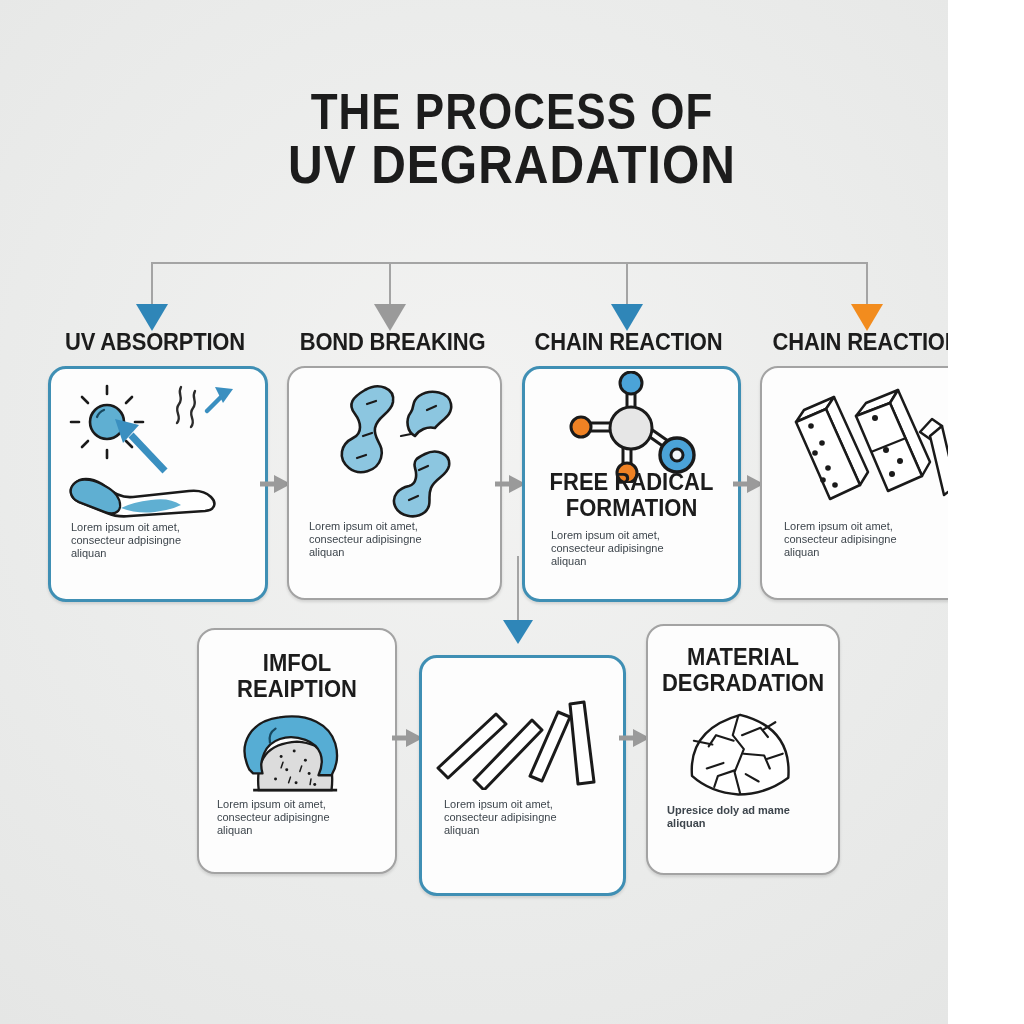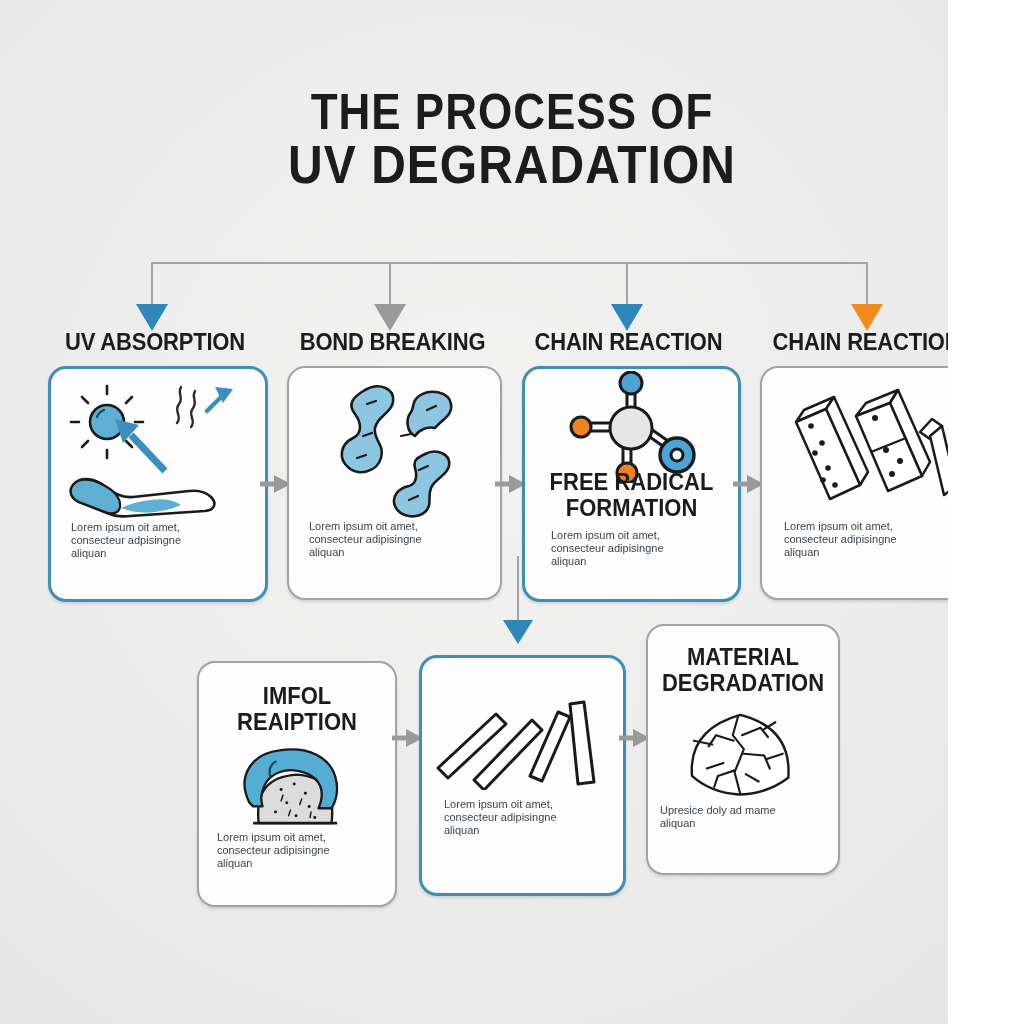--- a/index.html
+++ b/index.html
@@ -195,21 +195,21 @@
       </g>
     </svg>
     <div class="body-text" style="left:22px;top:152px;width:180px;">Lorem ipsum oit amet,
 consecteur adipisingne
 aliquan</div>
   </div>
 
   <div class="vline" style="left:517px;top:556px;height:66px;"></div>
   <div class="tri-down small c-blue" style="left:503px;top:620px;"></div>
 
-  <div class="box gray" style="left:197px;top:628px;width:196px;height:242px;margin-top:33px;">
+  <div class="box gray" style="left:197px;top:628px;width:196px;height:242px;">
     <div class="inner-heading" style="top:22px;">IMFOL
 REAIPTION</div>
     <svg class="icon" style="left:28px;top:78px;" width="140" height="86" viewBox="0 0 150 92">
       <path d="M34,88 C30,54 44,38 75,36 C104,38 116,54 112,88 Z" fill="#dcdcdc" stroke="#1a1a1a" stroke-width="2.5"></path>
       <g fill="#1a1a1a">
         <circle cx="58" cy="52" r="1.6"></circle>
           <circle cx="72" cy="46" r="1.6"></circle>
           <circle cx="84" cy="56" r="1.6"></circle>
         <circle cx="64" cy="66" r="1.6"></circle>
           <circle cx="88" cy="70" r="1.6"></circle>
@@ -267,17 +267,17 @@
         <path d="M38,48 L18,44"></path>
         <path d="M70,38 L90,30 L98,40"></path>
         <path d="M93,32 L106,24"></path>
         <path d="M72,58 L94,60 L100,74"></path>
         <path d="M96,64 L114,58"></path>
         <path d="M62,76 L44,82 L40,94"></path>
         <path d="M50,68 L32,74"></path>
         <path d="M74,80 L88,88"></path>
       </g>
     </svg>
-    <div class="body-text" style="left:12px;top:178px;width:165px;">Upresice doly ad mame
+    <div class="body-text" style="left:19px;top:178px;width:165px;font-weight:bold;">Upresice doly ad mame
 aliquan</div>
   </div>
 
 </div>
 
 </body></html>

